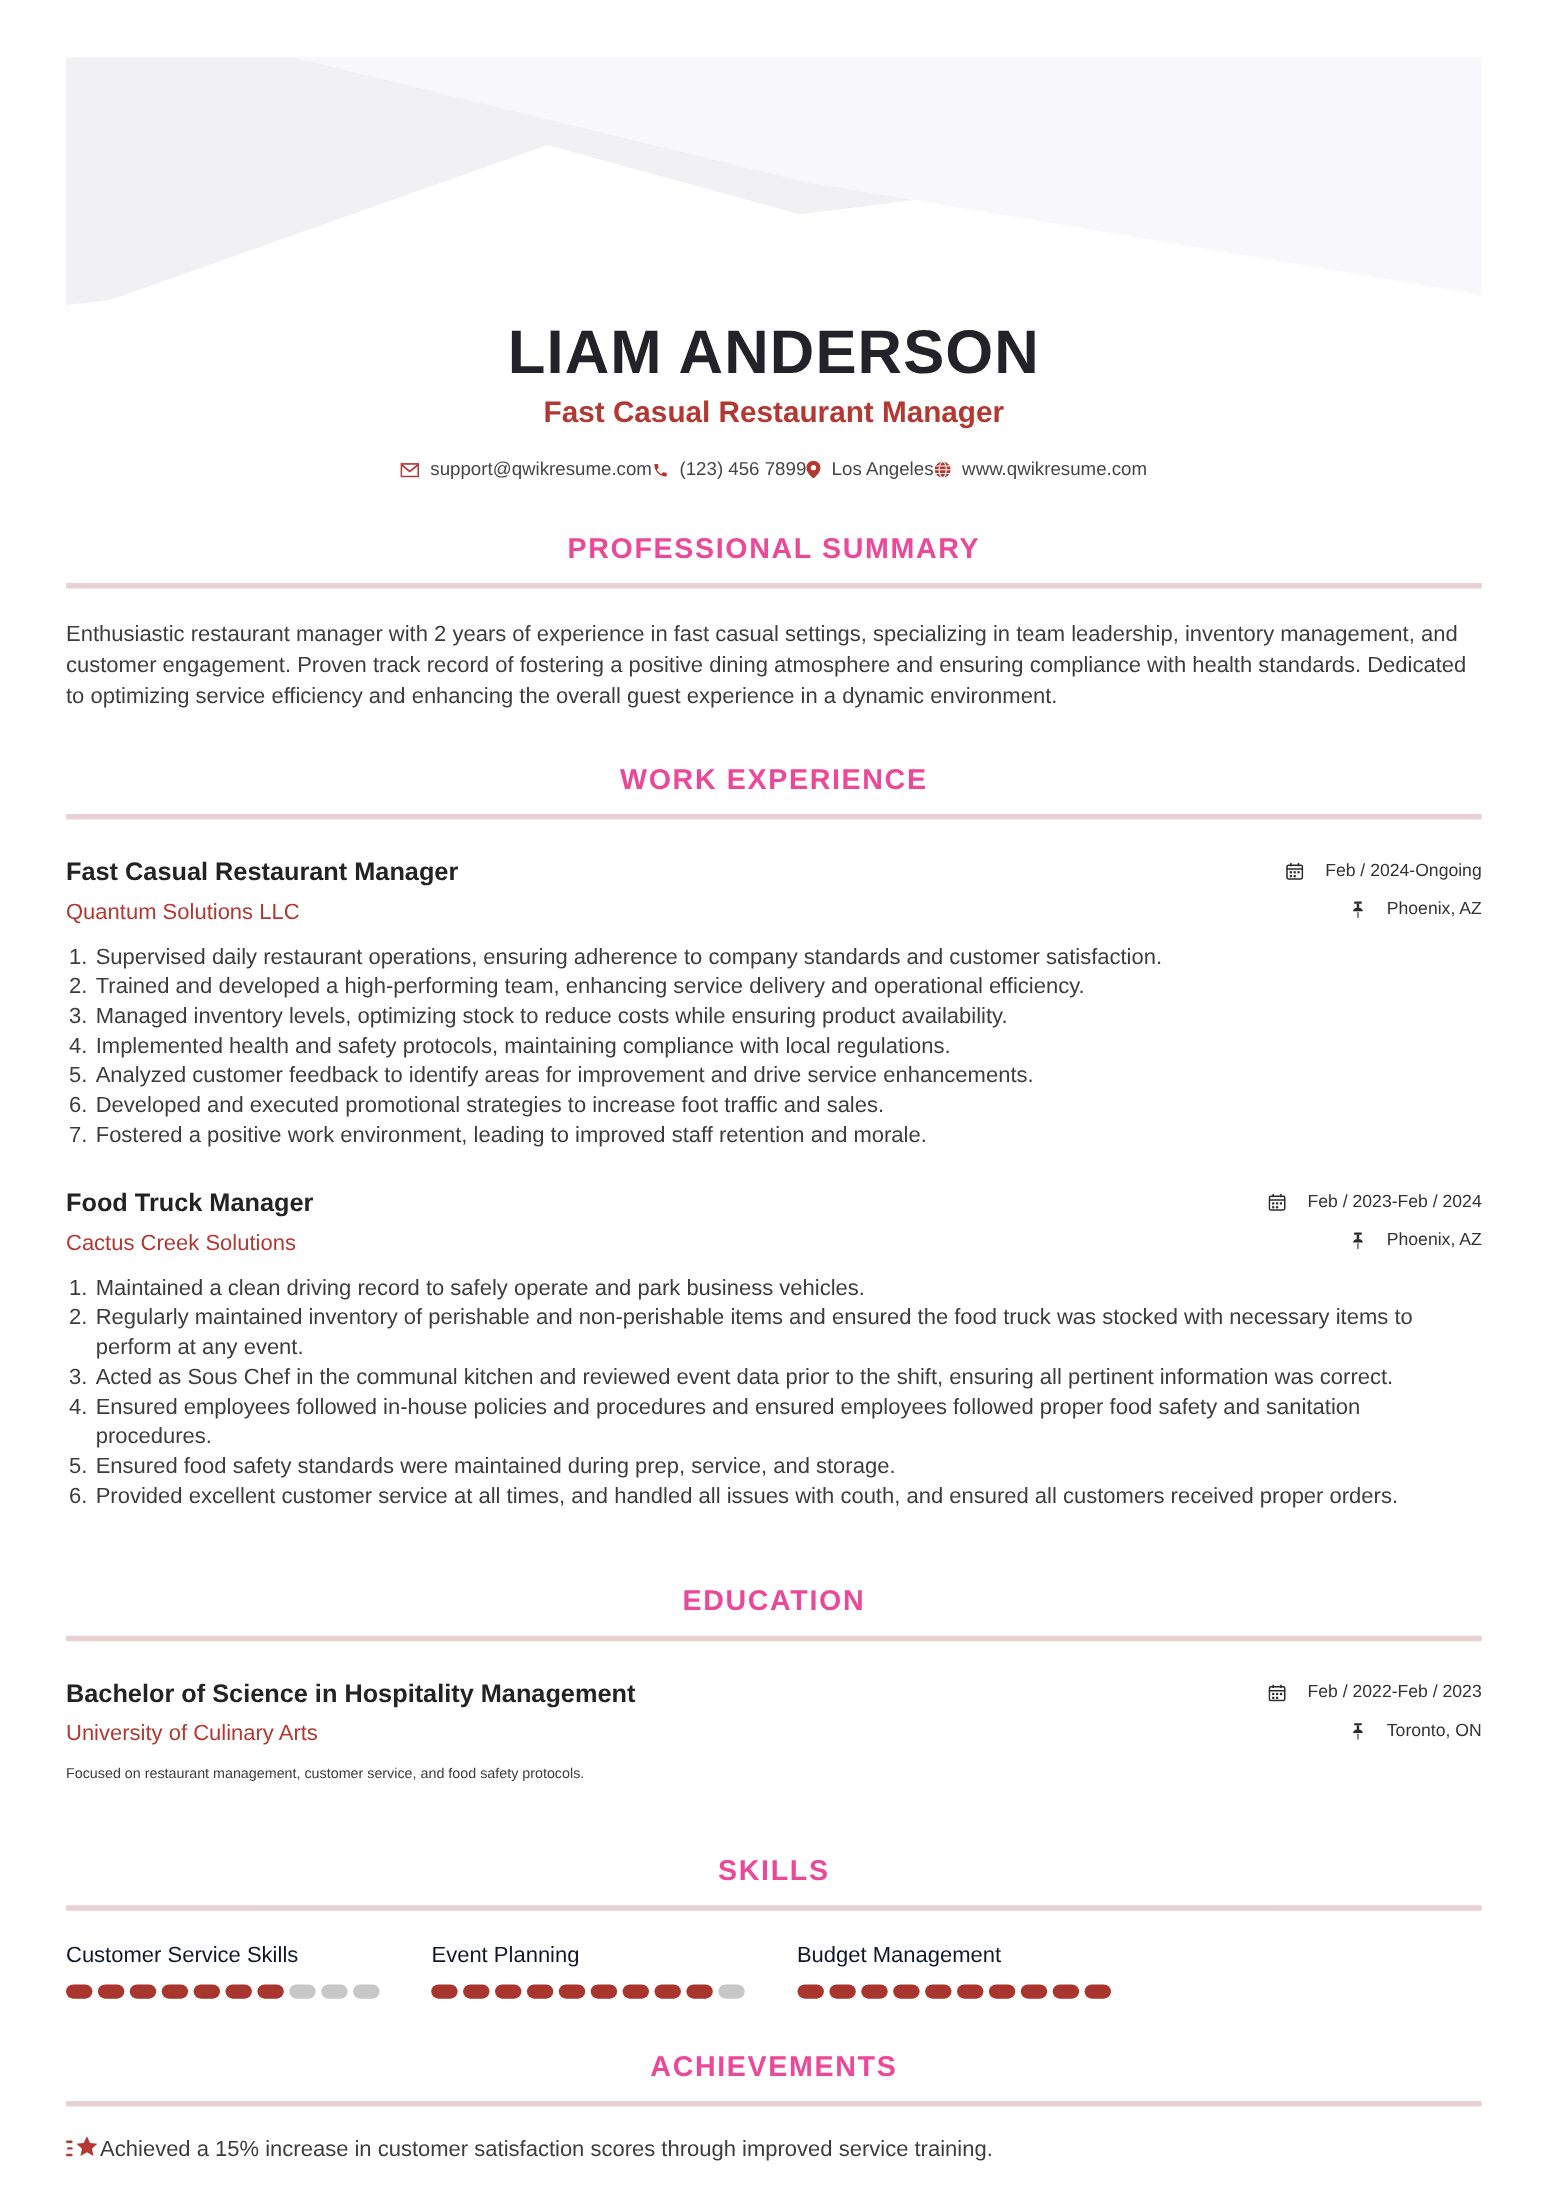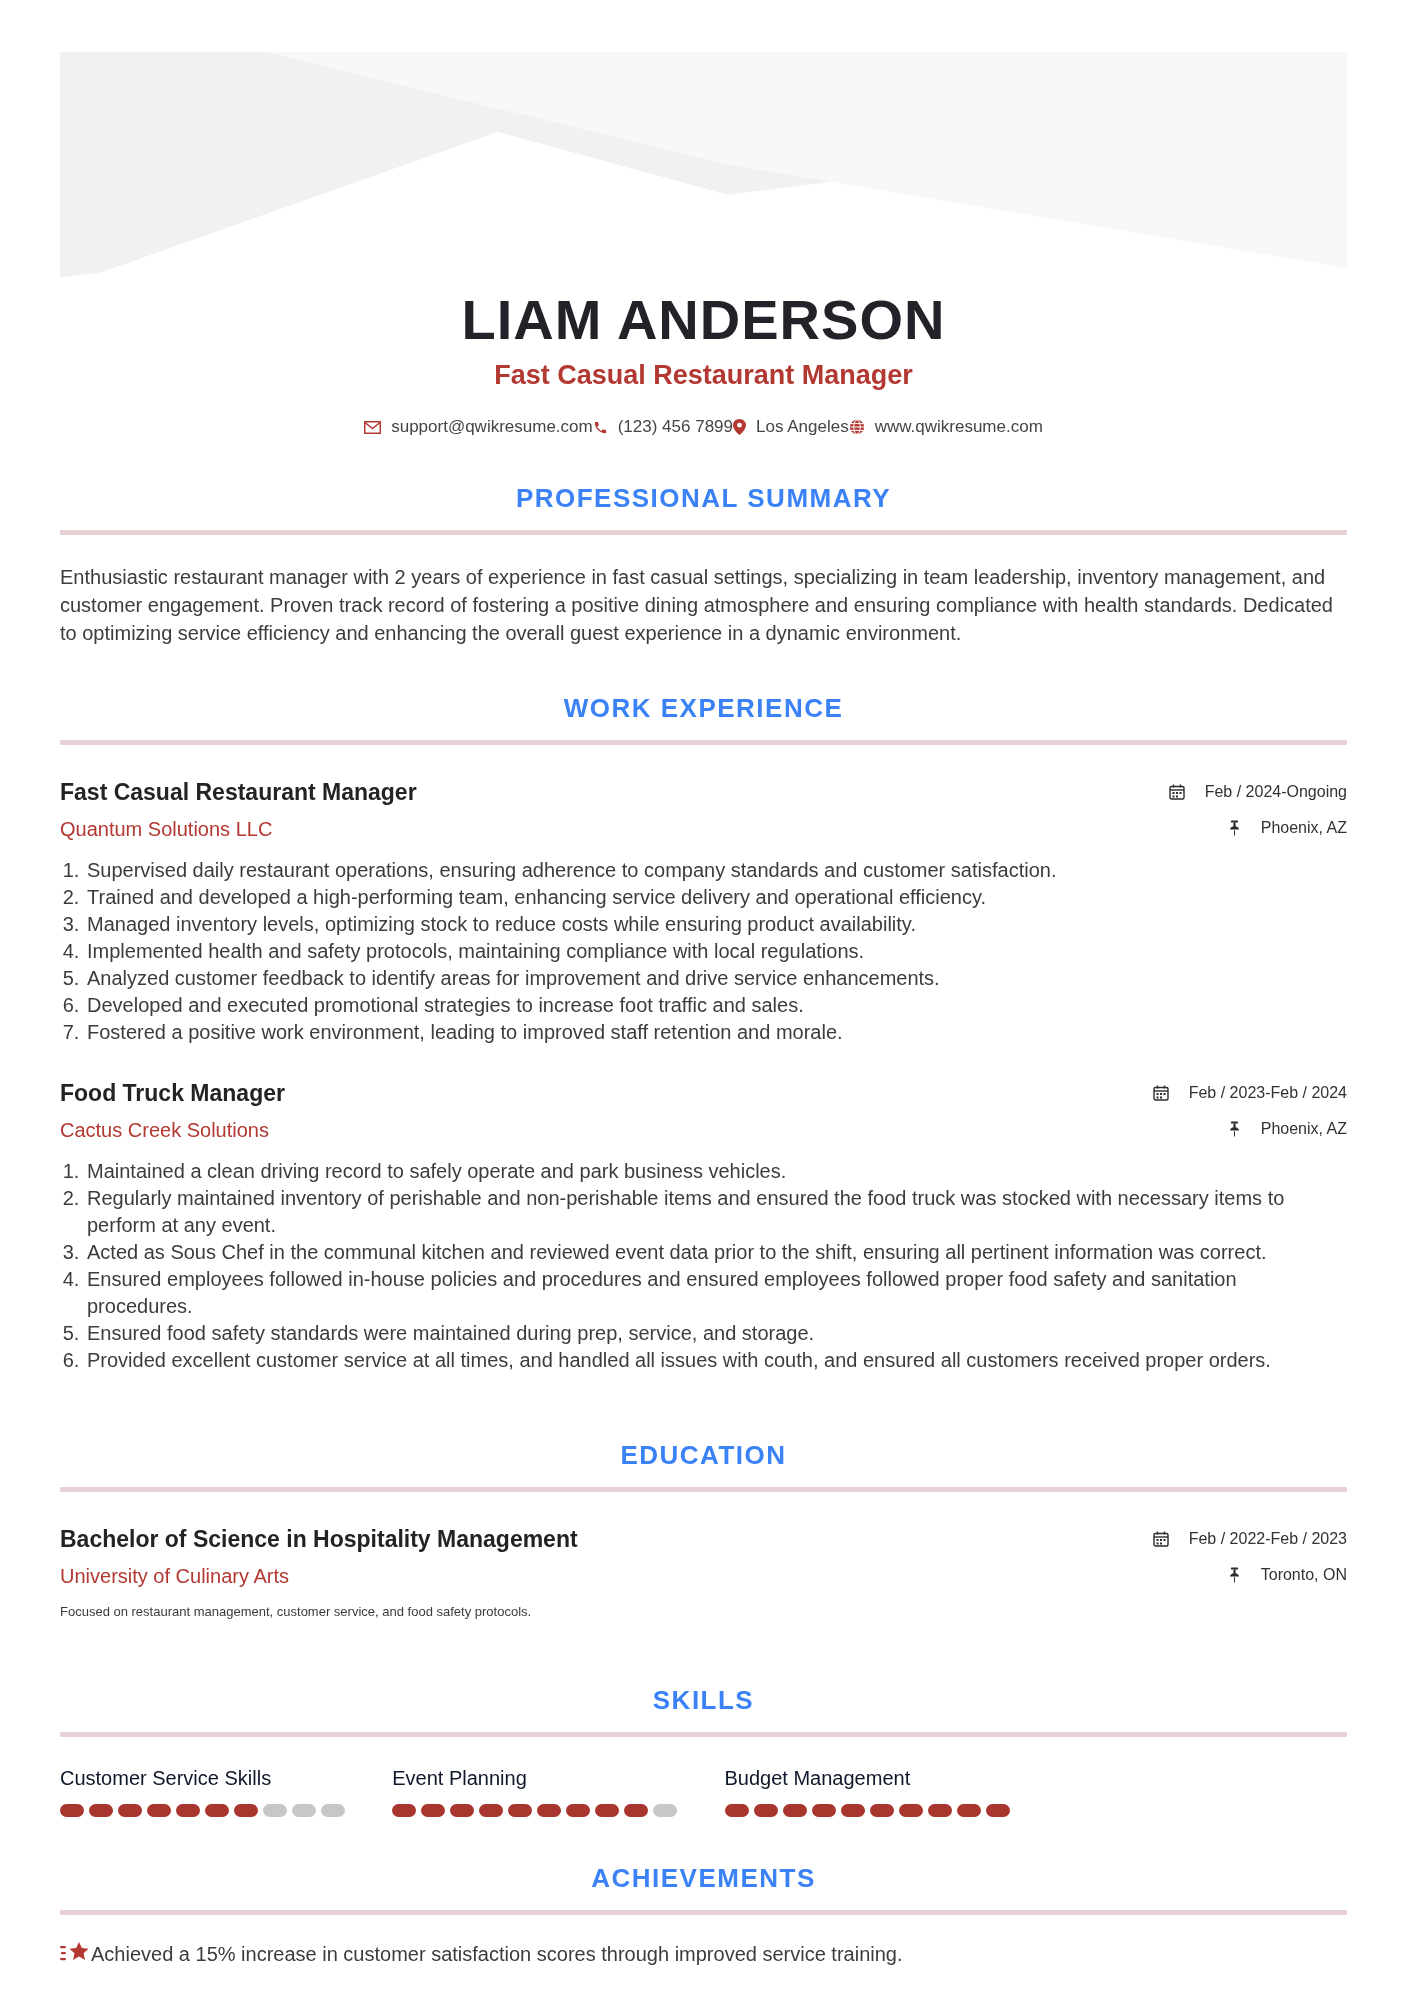--- a/index.html
+++ b/index.html
@@ -26,21 +26,21 @@
   .name { font-size: 56px; font-weight: 800; letter-spacing: 1px; color: var(--ink); }
   .role-title { font-size: 27px; font-weight: 600; color: var(--accent); margin-top: 8px; }
   .contact-row { display: flex; justify-content: center; align-items: center; margin-top: 26px; padding-bottom: 36px; }
   .contact-item { display: inline-flex; align-items: center; gap: 10px; font-size: 17px; color: #454545; }
   .contact-item svg { flex: 0 0 auto; }
 
   
   .content { padding: 0 60px; flex: 1 0 auto; }
   .section { margin-top: 46px; }
   .section.spaced { margin-top: 66px; }
-  .sec-title { text-align: center; font-size: 26px; font-weight: 700; letter-spacing: 1.5px; color: #3b82f6; }
+  .sec-title { text-align: center; font-size: 26px; font-weight: 700; letter-spacing: 1.5px; color: #ec4899; }
   .sec-rule { height: 5px; background: var(--divider); margin-top: 16px; border-radius: 1px; }
   .summary-text { margin-top: 28px; font-size: 20px; line-height: 28px; color: #3c3c3c; }
 
   
   .job { margin-top: 34px; }
   .job-head, .job-sub { display: flex; justify-content: space-between; align-items: baseline; }
   .job-role { font-size: 23px; font-weight: 600; color: #232323; }
   .company { font-size: 20px; color: var(--accent); margin-top: 12px; display: inline-block; }
   .meta { display: inline-flex; align-items: center; gap: 20px; font-size: 16px; color: #323232; white-space: nowrap; }
   .job-bullets { margin: 16px 0 0 0; padding-left: 25px; }

